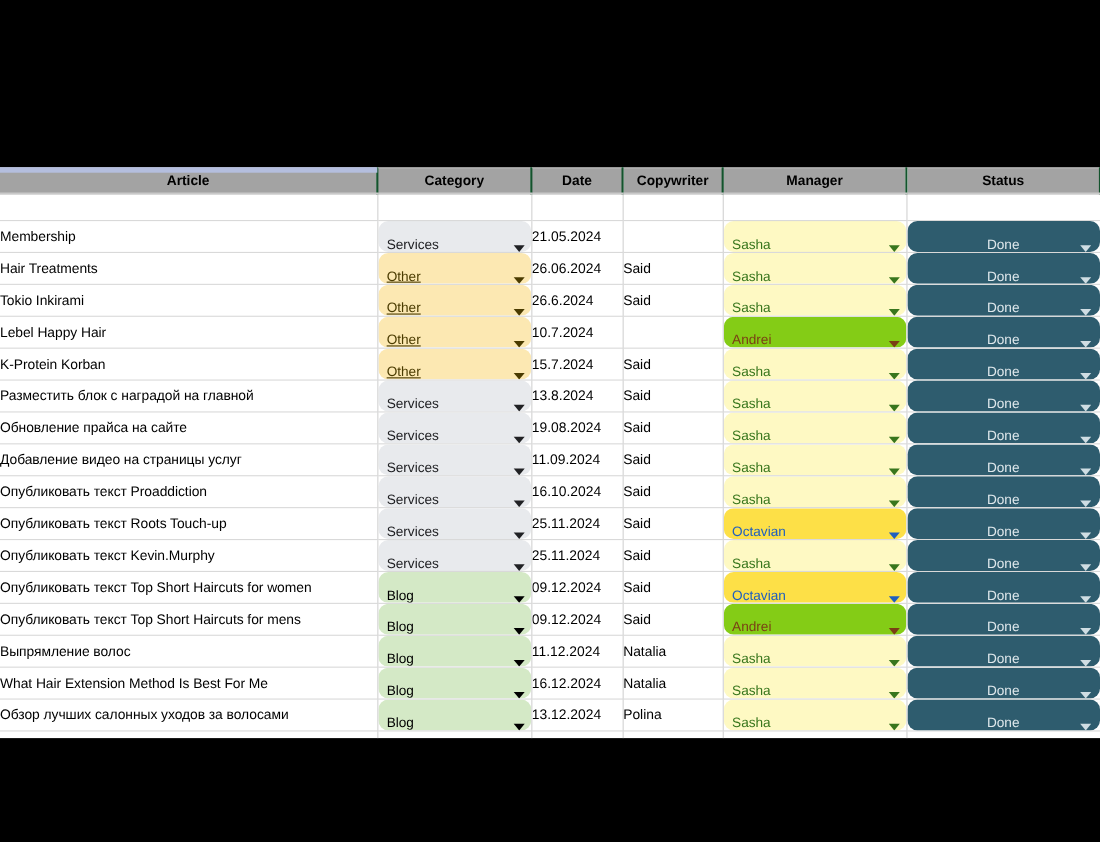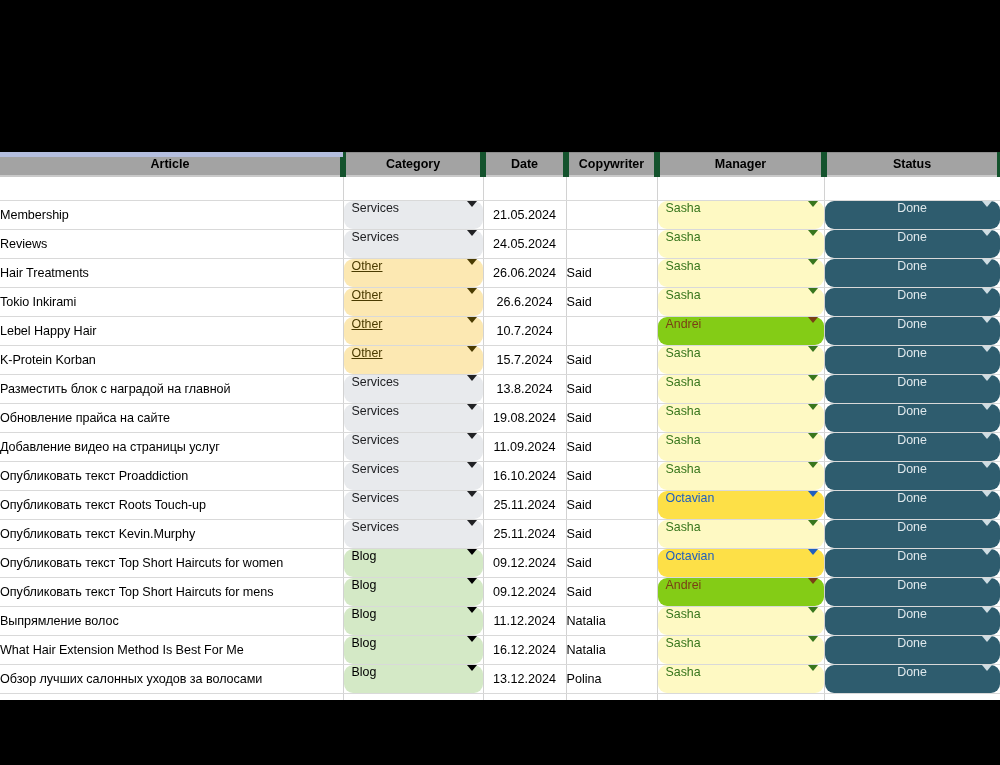--- a/index.html
+++ b/index.html
@@ -59,21 +59,21 @@
   
   tr.hdr th {
     height: 22px;
     background: #a3a3a3;
     color: #000000;
     font-weight: bold;
     font-size: 12.5px;
     text-align: center;
     border-top: 1px solid #8d8d8d;
     border-bottom: 2px solid #c9c9c9;
-    border-right: 6px solid #14532d;
+    border-right: 2px solid #14532d;
   }
   tr.hdr th.first { border-left: none; }
 
   
   tr.blank td {
     height: 23px;
     background: #ffffff;
   }
 
   
@@ -83,35 +83,35 @@
     color: #000000;
   }
 
   td.c-article {
     text-align: left;
     padding-left: 4px;
     font-size: 12.6px;
     letter-spacing: -0.05px;
   }
   td.c-date {
-    text-align: center;
+    text-align: left;
     padding-right: 4px;
   }
   td.c-copy {
     text-align: left;
     padding-left: 4px;
   }
   td.c-cat, td.c-mgr, td.c-status {
     padding: 0 3px;
   }
 
   
   .chip {
     display: flex;
-    align-items: flex-start;
+    align-items: flex-end;
     height: 28px;
     border-radius: 9px;
     padding: 0 6px 0 8px;
     font-size: 12.4px;
     box-sizing: border-box;
   }
   .chip .lbl { flex: 0 0 auto; }
   .chip .spacer { flex: 1 1 auto; }
 
   .caret {
@@ -207,45 +207,20 @@
               </div>
             </td>
             <td class="c-status">
               <div class="chip full chip-done">
                 <span class="lbl">Done</span>
                 <span class="caret"></span>
               </div>
             </td>
           </tr>
           <tr class="row">
-            <td class="c-article">Reviews</td>
-            <td class="c-cat">
-              <div class="chip full chip-services">
-                <span class="lbl">Services</span>
-                <span class="spacer"></span>
-                <span class="caret"></span>
-              </div>
-            </td>
-            <td class="c-date">24.05.2024</td>
-            <td class="c-copy"></td>
-            <td class="c-mgr">
-              <div class="chip full chip-sasha">
-                <span class="lbl">Sasha</span>
-                <span class="spacer"></span>
-                <span class="caret"></span>
-              </div>
-            </td>
-            <td class="c-status">
-              <div class="chip full chip-done">
-                <span class="lbl">Done</span>
-                <span class="caret"></span>
-              </div>
-            </td>
-          </tr>
-          <tr class="row">
             <td class="c-article">Hair Treatments</td>
             <td class="c-cat">
               <div class="chip full chip-other">
                 <span class="lbl">Other</span>
                 <span class="spacer"></span>
                 <span class="caret"></span>
               </div>
             </td>
             <td class="c-date">26.06.2024</td>
             <td class="c-copy">Said</td>

